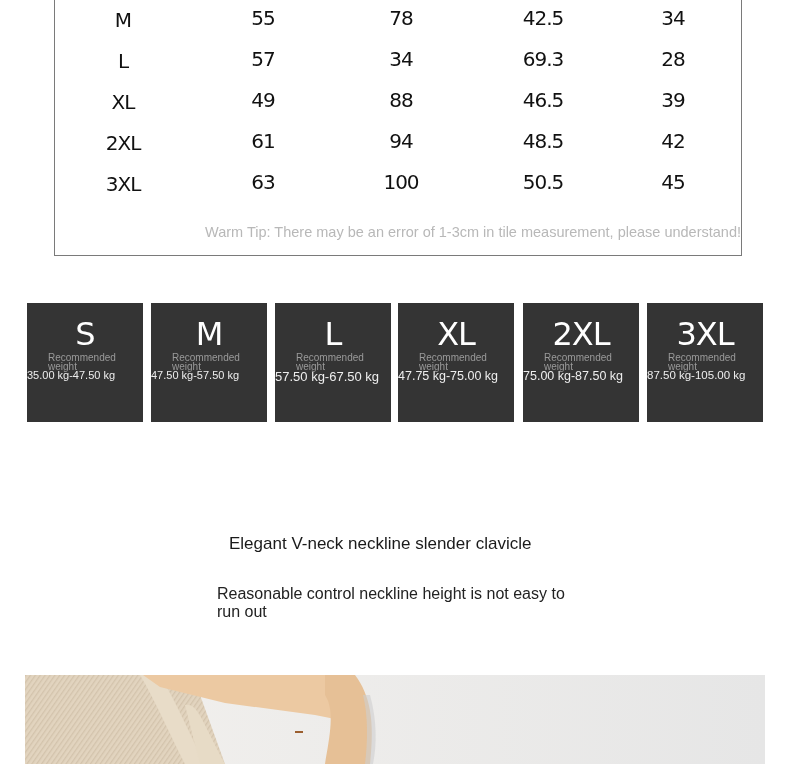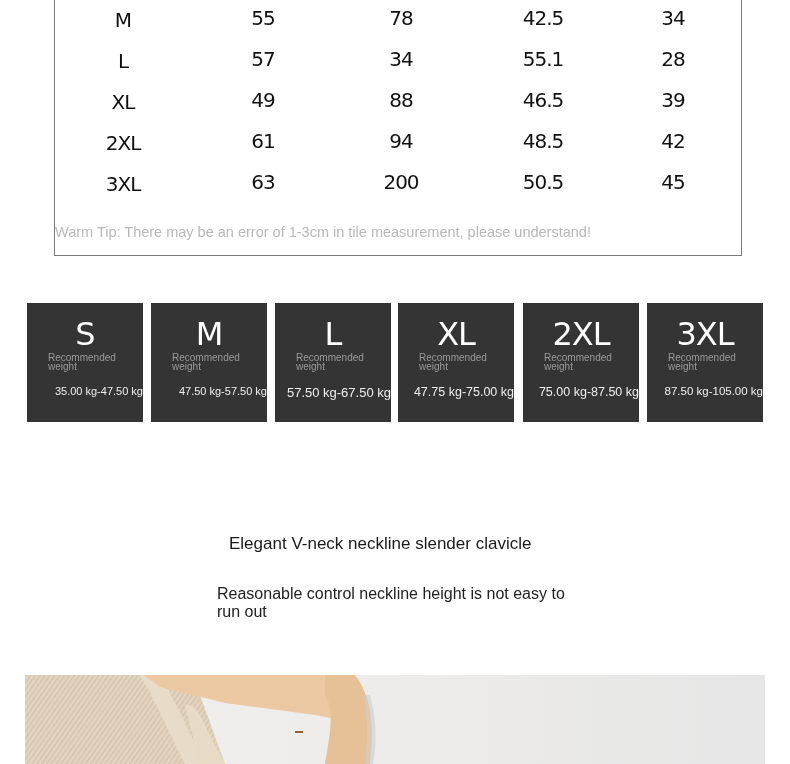--- a/index.html
+++ b/index.html
@@ -1,65 +1,65 @@
 <!DOCTYPE html>
 <html><head>
 <meta charset="utf-8">
 <style>
   html, body { margin:0; padding:0; background:#ffffff; }
   body { width:790px; height:764px; position:relative; overflow:hidden; font-family:"DejaVu Sans", sans-serif; color:#111; }
   .table-box { position:absolute; left:54px; top:-2px; width:688px; height:258px; border:1px solid #7a7a7a; border-top:none; box-sizing:border-box; background:#fff; }
   .row { position:absolute; left:0; width:100%; height:40px; }
   .cell { position:absolute; top:0; font-size:20px; letter-spacing:-1px; color:#111; text-align:center; width:80px; }
-  .tip { position:absolute; left:0; top:226px; width:100%; text-align:left; font-family:"Liberation Sans", sans-serif; font-size:14.5px; color:#b8b8b8; }
+  .tip { position:absolute; left:0; top:226px; width:100%; text-align:right; font-family:"Liberation Sans", sans-serif; font-size:14.5px; color:#b8b8b8; }
   .cards { position:absolute; left:27px; top:303px; width:736px; height:119px; }
   .card { position:absolute; top:0; width:116px; height:119px; background:#343434; color:#fff; }
   .card .size { position:absolute; top:12px; left:0; width:100%; text-align:center; font-size:32px; color:#fff; letter-spacing:-1px; }
   .card .rec { position:absolute; top:50px; left:21px; font-family:"Liberation Sans", sans-serif; font-size:10px; line-height:9px; color:#9a9a9a; width:90px; }
-  .card .range { position:absolute; top:82px; left:0; width:100%; text-align:right; font-family:"Liberation Sans", sans-serif; color:#eee; white-space:nowrap; }
+  .card .range { position:absolute; top:66px; left:0; width:100%; text-align:left; font-family:"Liberation Sans", sans-serif; color:#eee; white-space:nowrap; }
   .headline { position:absolute; left:229px; top:534px; font-family:"Liberation Sans", sans-serif; font-size:17px; color:#1a1a1a; }
   .subline { position:absolute; left:217px; top:585px; width:370px; font-family:"Liberation Sans", sans-serif; font-size:16px; line-height:18px; color:#222; }
   .photo { position:absolute; left:25px; top:675px; width:740px; height:89px; overflow:hidden; background:#ececec; }
 </style>
 </head>
 <body>
 
 <div class="table-box">
   <div class="row" style="top:8px">
     <div class="cell" style="left:28px;top:2px">M</div>
     <div class="cell" style="left:168px">55</div>
     <div class="cell" style="left:306px">78</div>
     <div class="cell" style="left:448px">42.5</div>
     <div class="cell" style="left:578px">34</div>
   </div>
   <div class="row" style="top:49px">
     <div class="cell" style="left:28px;top:2px">L</div>
     <div class="cell" style="left:168px">57</div>
     <div class="cell" style="left:306px">34</div>
-    <div class="cell" style="left:448px">55.1</div>
+    <div class="cell" style="left:448px">69.3</div>
     <div class="cell" style="left:578px">28</div>
   </div>
   <div class="row" style="top:90px">
     <div class="cell" style="left:28px;top:2px">XL</div>
     <div class="cell" style="left:168px">49</div>
     <div class="cell" style="left:306px">88</div>
     <div class="cell" style="left:448px">46.5</div>
     <div class="cell" style="left:578px">39</div>
   </div>
   <div class="row" style="top:131px">
     <div class="cell" style="left:28px;top:2px">2XL</div>
     <div class="cell" style="left:168px">61</div>
     <div class="cell" style="left:306px">94</div>
     <div class="cell" style="left:448px">48.5</div>
     <div class="cell" style="left:578px">42</div>
   </div>
   <div class="row" style="top:172px">
     <div class="cell" style="left:28px;top:2px">3XL</div>
     <div class="cell" style="left:168px">63</div>
-    <div class="cell" style="left:306px">200</div>
+    <div class="cell" style="left:306px">100</div>
     <div class="cell" style="left:448px">50.5</div>
     <div class="cell" style="left:578px">45</div>
   </div>
   <div class="tip">Warm Tip: There may be an error of 1-3cm in tile measurement, please understand!</div>
 </div>
 
 <div class="cards">
   <div class="card" style="left:0px">
     <div class="size">S</div>
     <div class="rec">Recommended weight</div>

